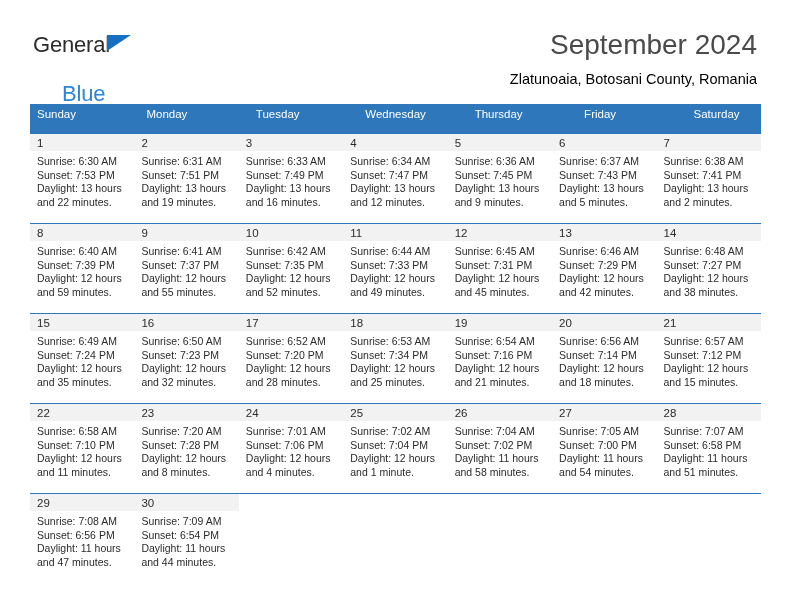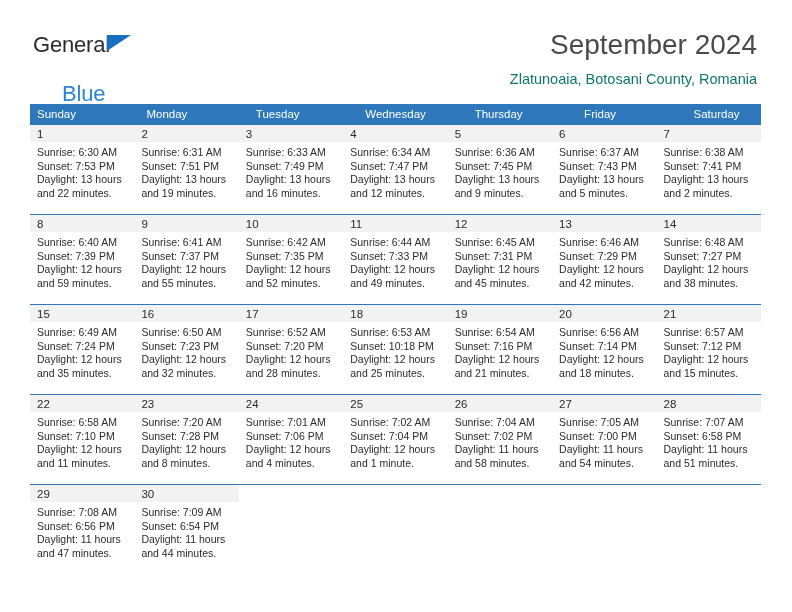--- a/index.html
+++ b/index.html
@@ -76,36 +76,36 @@
   .month-title {
     font-size: 28px;
     color: #4a4a4a;
     font-weight: normal;
     line-height: 34px;
     white-space: nowrap;
   }
   .location {
     margin-top: 8px;
     font-size: 14.5px;
-    color: #0f766e;
+    color: #000000;
     line-height: 18px;
     white-space: nowrap;
   }
 
   
   .calendar {
     position: absolute;
     left: 30px;
     top: 104px;
     width: 731px;
   }
   .week-header {
     display: flex;
     background: #2e77bb;
-    height: 21px;
+    height: 30px;
     gap: 35px;
   }
   .week-header .hcell {
     flex: 1 1 0;
     box-sizing: border-box;
     padding: 3px 0 0 7px;
     color: #ffffff;
     font-size: 11.5px;
     line-height: 15px;
     white-space: nowrap;
@@ -323,21 +323,21 @@
         <div class="day-body">
           <div>Sunrise: 6:52 AM</div>
           <div>Sunset: 7:20 PM</div>
           <div class="daylight">Daylight: 12 hours and 28 minutes.</div>
         </div>
       </div>
       <div class="day">
         <div class="day-num-band">18</div>
         <div class="day-body">
           <div>Sunrise: 6:53 AM</div>
-          <div>Sunset: 10:18 PM</div>
+          <div>Sunset: 7:34 PM</div>
           <div class="daylight">Daylight: 12 hours and 25 minutes.</div>
         </div>
       </div>
       <div class="day">
         <div class="day-num-band">19</div>
         <div class="day-body">
           <div>Sunrise: 6:54 AM</div>
           <div>Sunset: 7:16 PM</div>
           <div class="daylight">Daylight: 12 hours and 21 minutes.</div>
         </div>

